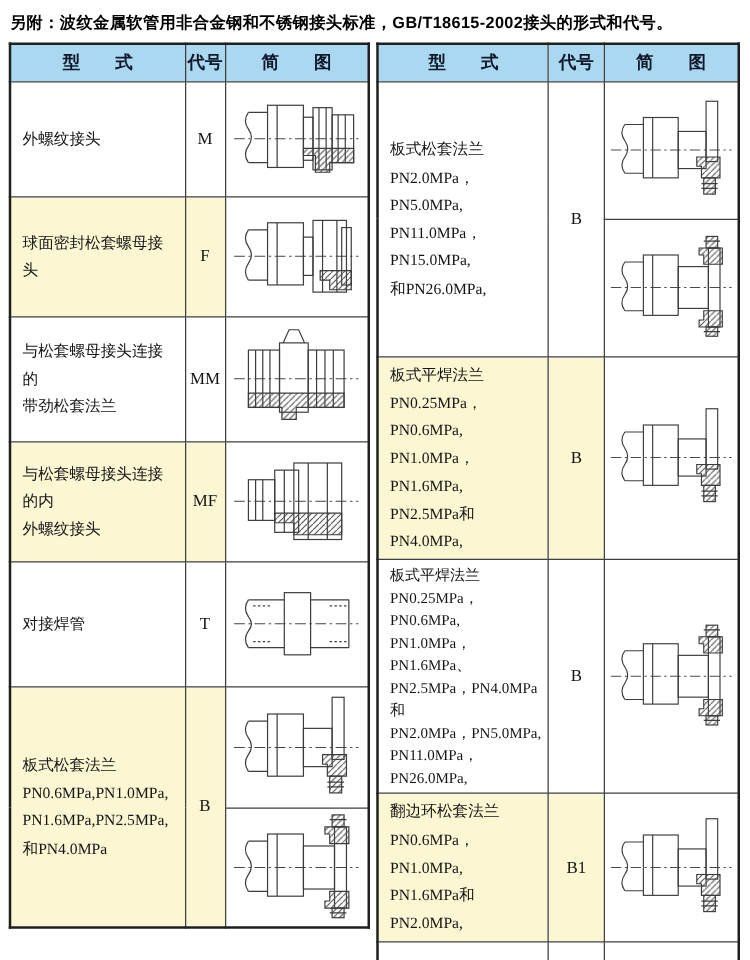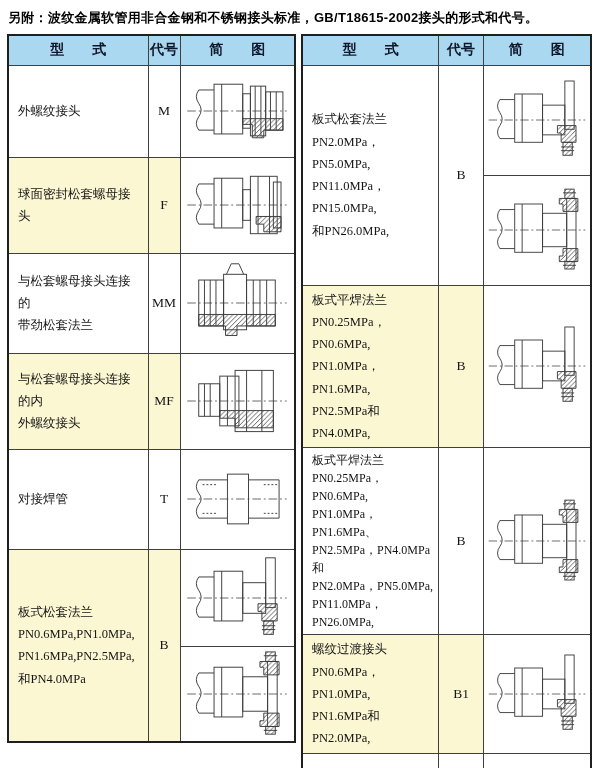--- a/index.html
+++ b/index.html
@@ -296,21 +296,21 @@
 PN2.0MPa，PN5.0MPa,
 PN11.0MPa，PN26.0MPa,</td>
       <td class="code">B</td>
       <td class="diag">
         <svg class="d" viewBox="0 0 112 92" width="104" height="86">
               <use href="#flangeB"></use>
             </svg>
       </td>
     </tr>
     <tr style="height:114px">
-      <td class="type yl">螺纹过渡接头
+      <td class="type yl">翻边环松套法兰
 PN0.6MPa，PN1.0MPa,
 PN1.6MPa和PN2.0MPa,</td>
       <td class="code yl">B1</td>
       <td class="diag">
         <svg class="d" viewBox="0 0 112 92" width="104" height="86">
               <use href="#flangeA"></use>
             </svg>
       </td>
     </tr>
     <tr style="height:110px">

